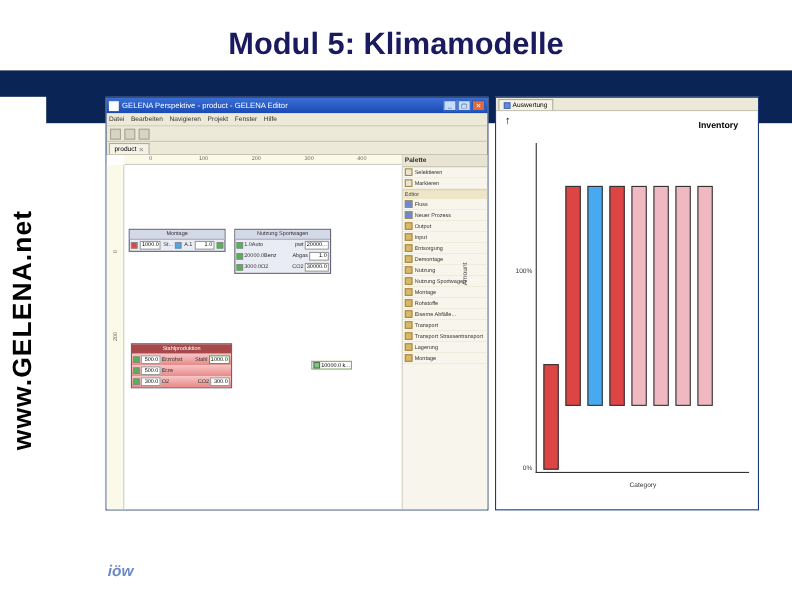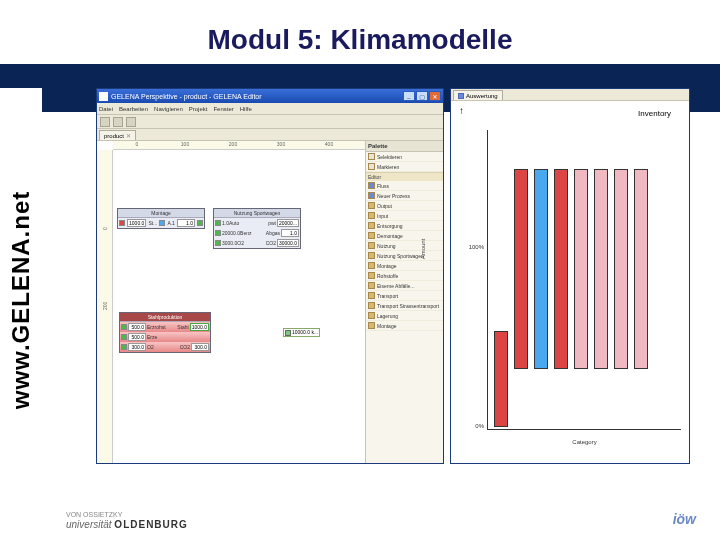--- a/index.html
+++ b/index.html
@@ -58,21 +58,21 @@
   .pal-title { background:#e8e4d4; padding:2px; font-weight:bold; border-bottom:1px solid #c8c4b4; color:#333; font-size:6px; }
   .pal-item { display:flex; align-items:center; gap:2px; padding:1px 2px; color:#333; border-bottom:1px solid #f0ecdc; }
   .pal-icon { width:7px; height:7px; background:#d8b86a; border:1px solid #a8884a; }
   .pal-icon.cur { background:#e8e4d4; }
   .pal-icon.blue { background:#6a8ad8; }
   .pal-section { background:#efe6c8; padding:1px 2px; font-size:5px; color:#444; border-top:1px solid #d8d0b0; }
   
   .chart-pane { position:absolute; left: 450px; top: 88px; width: 240px; height: 376px; border:1px solid #1a3a7a; background:#fff; font-size:7px; }
   .chart-tab { height:12px; background:#ece9d8; border-bottom:1px solid #c8c4b4; display:flex; align-items:flex-end; padding:0 2px; }
   .chart-body { padding: 8px; position:relative; height: calc(100% - 12px); }
-  .chart-title { font-size:8px; text-align:left; font-weight: normal; margin-bottom:12px; color:#000; }
+  .chart-title { font-size:8px; text-align:left; font-weight: bold; margin-bottom:12px; color:#000; }
   .chart-area { position:relative; height: 300px; margin-left:28px; border-left:1px solid #333; border-bottom:1px solid #333; }
   .ytick { position:absolute; left:-26px; font-size:6px; color:#333; width:22px; text-align:right; }
   .bars { position:absolute; bottom:0; left:6px; right:6px; display:flex; gap:6px; align-items:flex-end; height:100%; }
   .bar { width:14px; border:1px solid #333; }
   .xlab { position:absolute; bottom:-16px; left:0; right:0; text-align:center; font-size:6px; color:#333; }
   .bracket { position:absolute; left:-38px; top:40%; font-size:6px; color:#444; transform: rotate(-90deg); }
   .arrow-up { position:absolute; left:8px; top:4px; font-size:10px; color:#000; }
   
   .footer { position:absolute; left:42px; right:0; bottom:6px; height:30px; display:flex; align-items:center; justify-content:space-between; padding:0 24px; }
   .uni-logo { font-size: 10px; color:#666; }
@@ -295,19 +295,14 @@
           <div class="bar" style="height: 66.6667%; margin-bottom: 33.3333%; background: rgb(240, 184, 192);"></div>
           <div class="bar" style="height: 66.6667%; margin-bottom: 33.3333%; background: rgb(240, 184, 192);"></div>
           <div class="bar" style="height: 66.6667%; margin-bottom: 33.3333%; background: rgb(240, 184, 192);"></div>
         </div>
       <div class="xlab">Category</div>
     </div>
   </div>
 </div>
 
 <div class="footer">
-  <div class="uni-logo">
-    <span class="sm">VON OSSIETZKY</span><br>
-    <span style="font-style:italic">universität</span>
-    <b>OLDENBURG</b>
-  </div>
   <div class="iow-logo">iöw</div>
 </div>
 
 </body></html>

